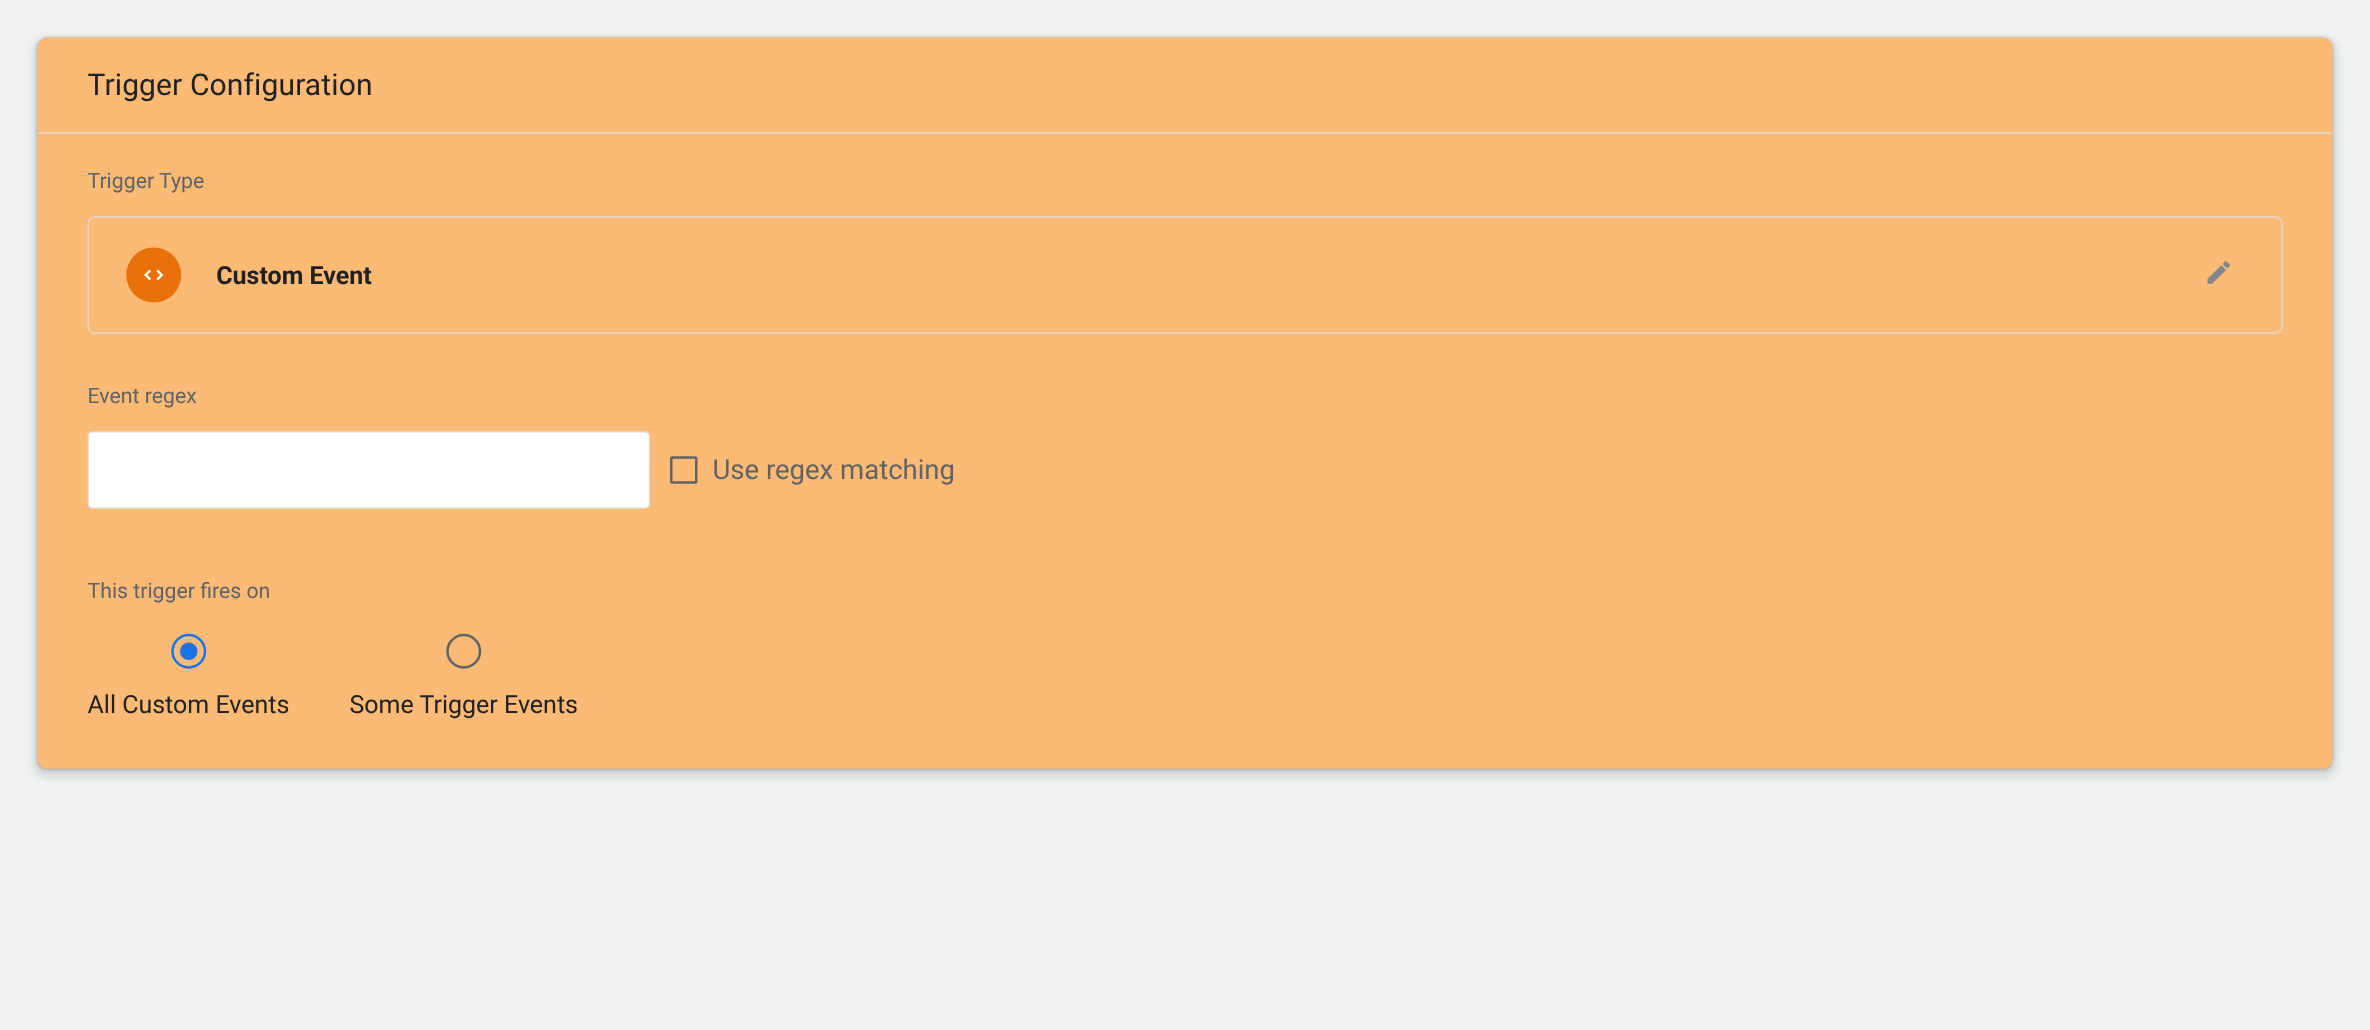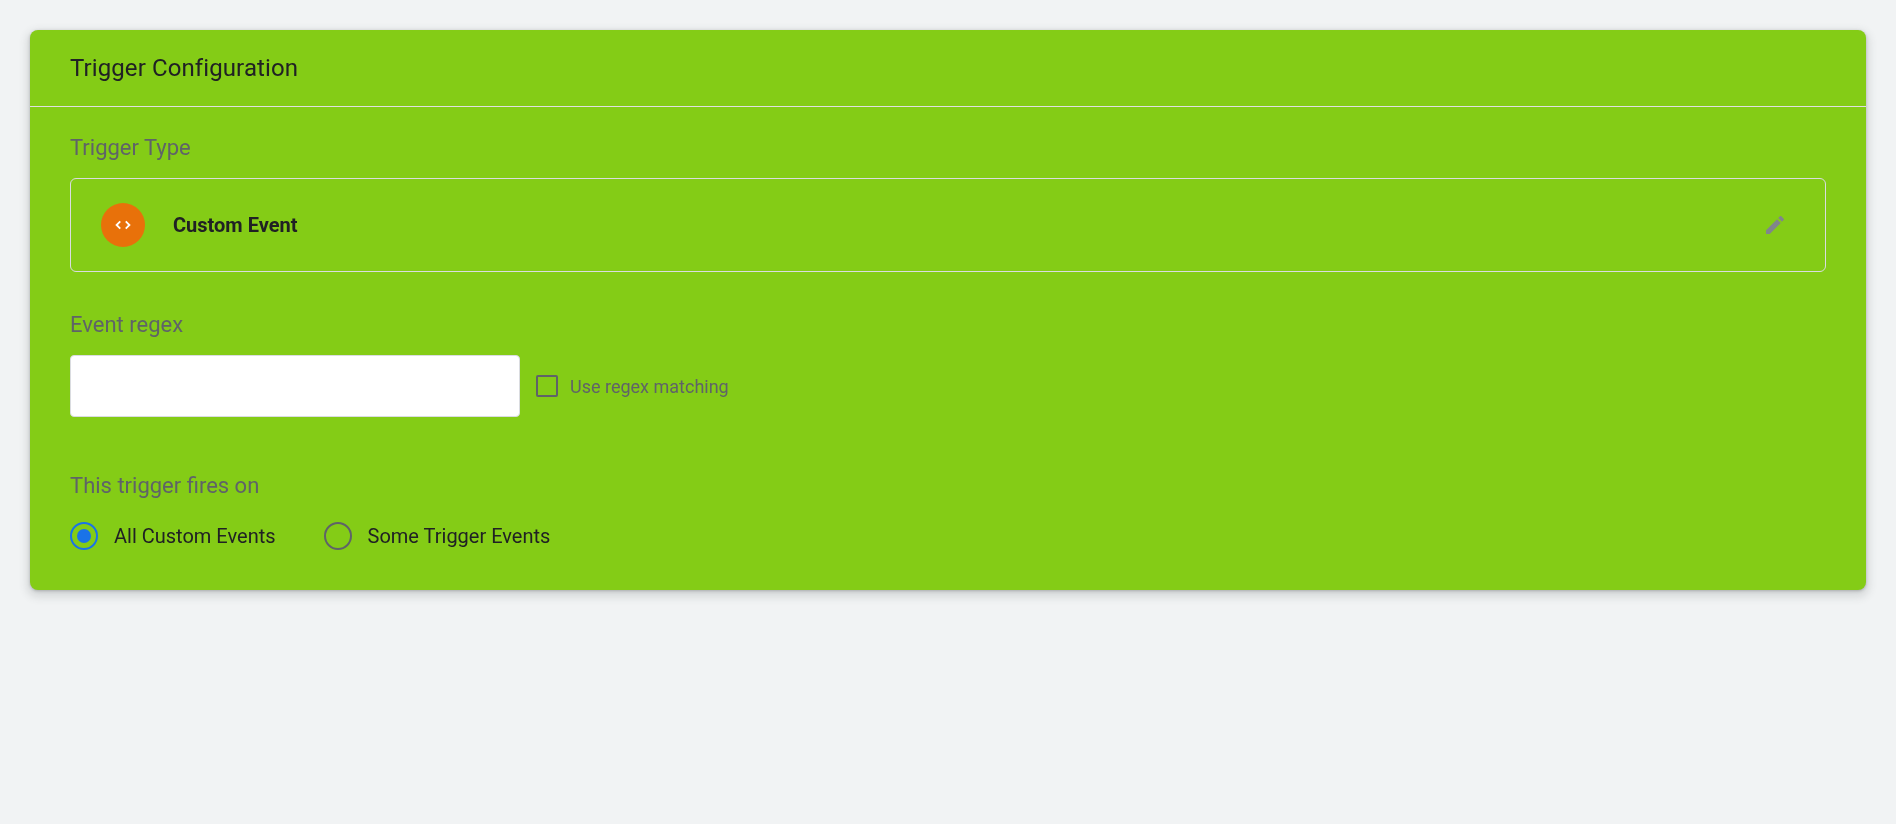--- a/index.html
+++ b/index.html
@@ -7,50 +7,50 @@
       margin: 0;
       padding: 0;
     }
     body {
       font-family: 'Roboto', 'Helvetica Neue', Arial, sans-serif;
       background: #f1f3f4;
       padding: 30px;
       color: #3c4043;
     }
     .card {
-      background: #84cc16;
+      background: #fdba74;
       border-radius: 8px;
       box-shadow: 0 1px 3px rgba(60,64,67,0.3), 0 4px 8px 3px rgba(60,64,67,0.15);
       overflow: hidden;
     }
     .card-header {
       padding: 24px 40px;
       border-bottom: 1px solid #e0e0e0;
     }
     .card-title {
       font-size: 24px;
       font-weight: 400;
       color: #202124;
       letter-spacing: 0.1px;
     }
     .card-body {
       padding: 28px 40px 40px 40px;
     }
     .section-label {
-      font-size: 22px;
+      font-size: 17px;
       color: #5f6368;
       margin-bottom: 18px;
       display: block;
     }
     .trigger-type-box {
       border: 1px solid #dadce0;
       border-radius: 6px;
       padding: 24px 30px;
       display: flex;
-      align-items: center;
+      align-items: flex-start;
       justify-content: space-between;
       margin-bottom: 40px;
     }
     .trigger-type-left {
       display: flex;
       align-items: center;
       gap: 28px;
     }
     .type-icon {
       width: 44px;
@@ -112,33 +112,34 @@
       cursor: pointer;
     }
     .checkbox-box {
       width: 22px;
       height: 22px;
       border: 2px solid #5f6368;
       border-radius: 2px;
       flex-shrink: 0;
     }
     .checkbox-label {
-      font-size: 18px;
+      font-size: 22px;
       color: #5f6368;
     }
     .radio-group {
       display: flex;
       gap: 48px;
       margin-top: 24px;
     }
     .radio-wrap {
       display: flex;
       align-items: center;
       gap: 16px;
       cursor: pointer;
+      flex-direction: column;
     }
     .radio-outer {
       width: 28px;
       height: 28px;
       border-radius: 50%;
       border: 2.5px solid #5f6368;
       display: flex;
       align-items: center;
       justify-content: center;
       flex-shrink: 0;

